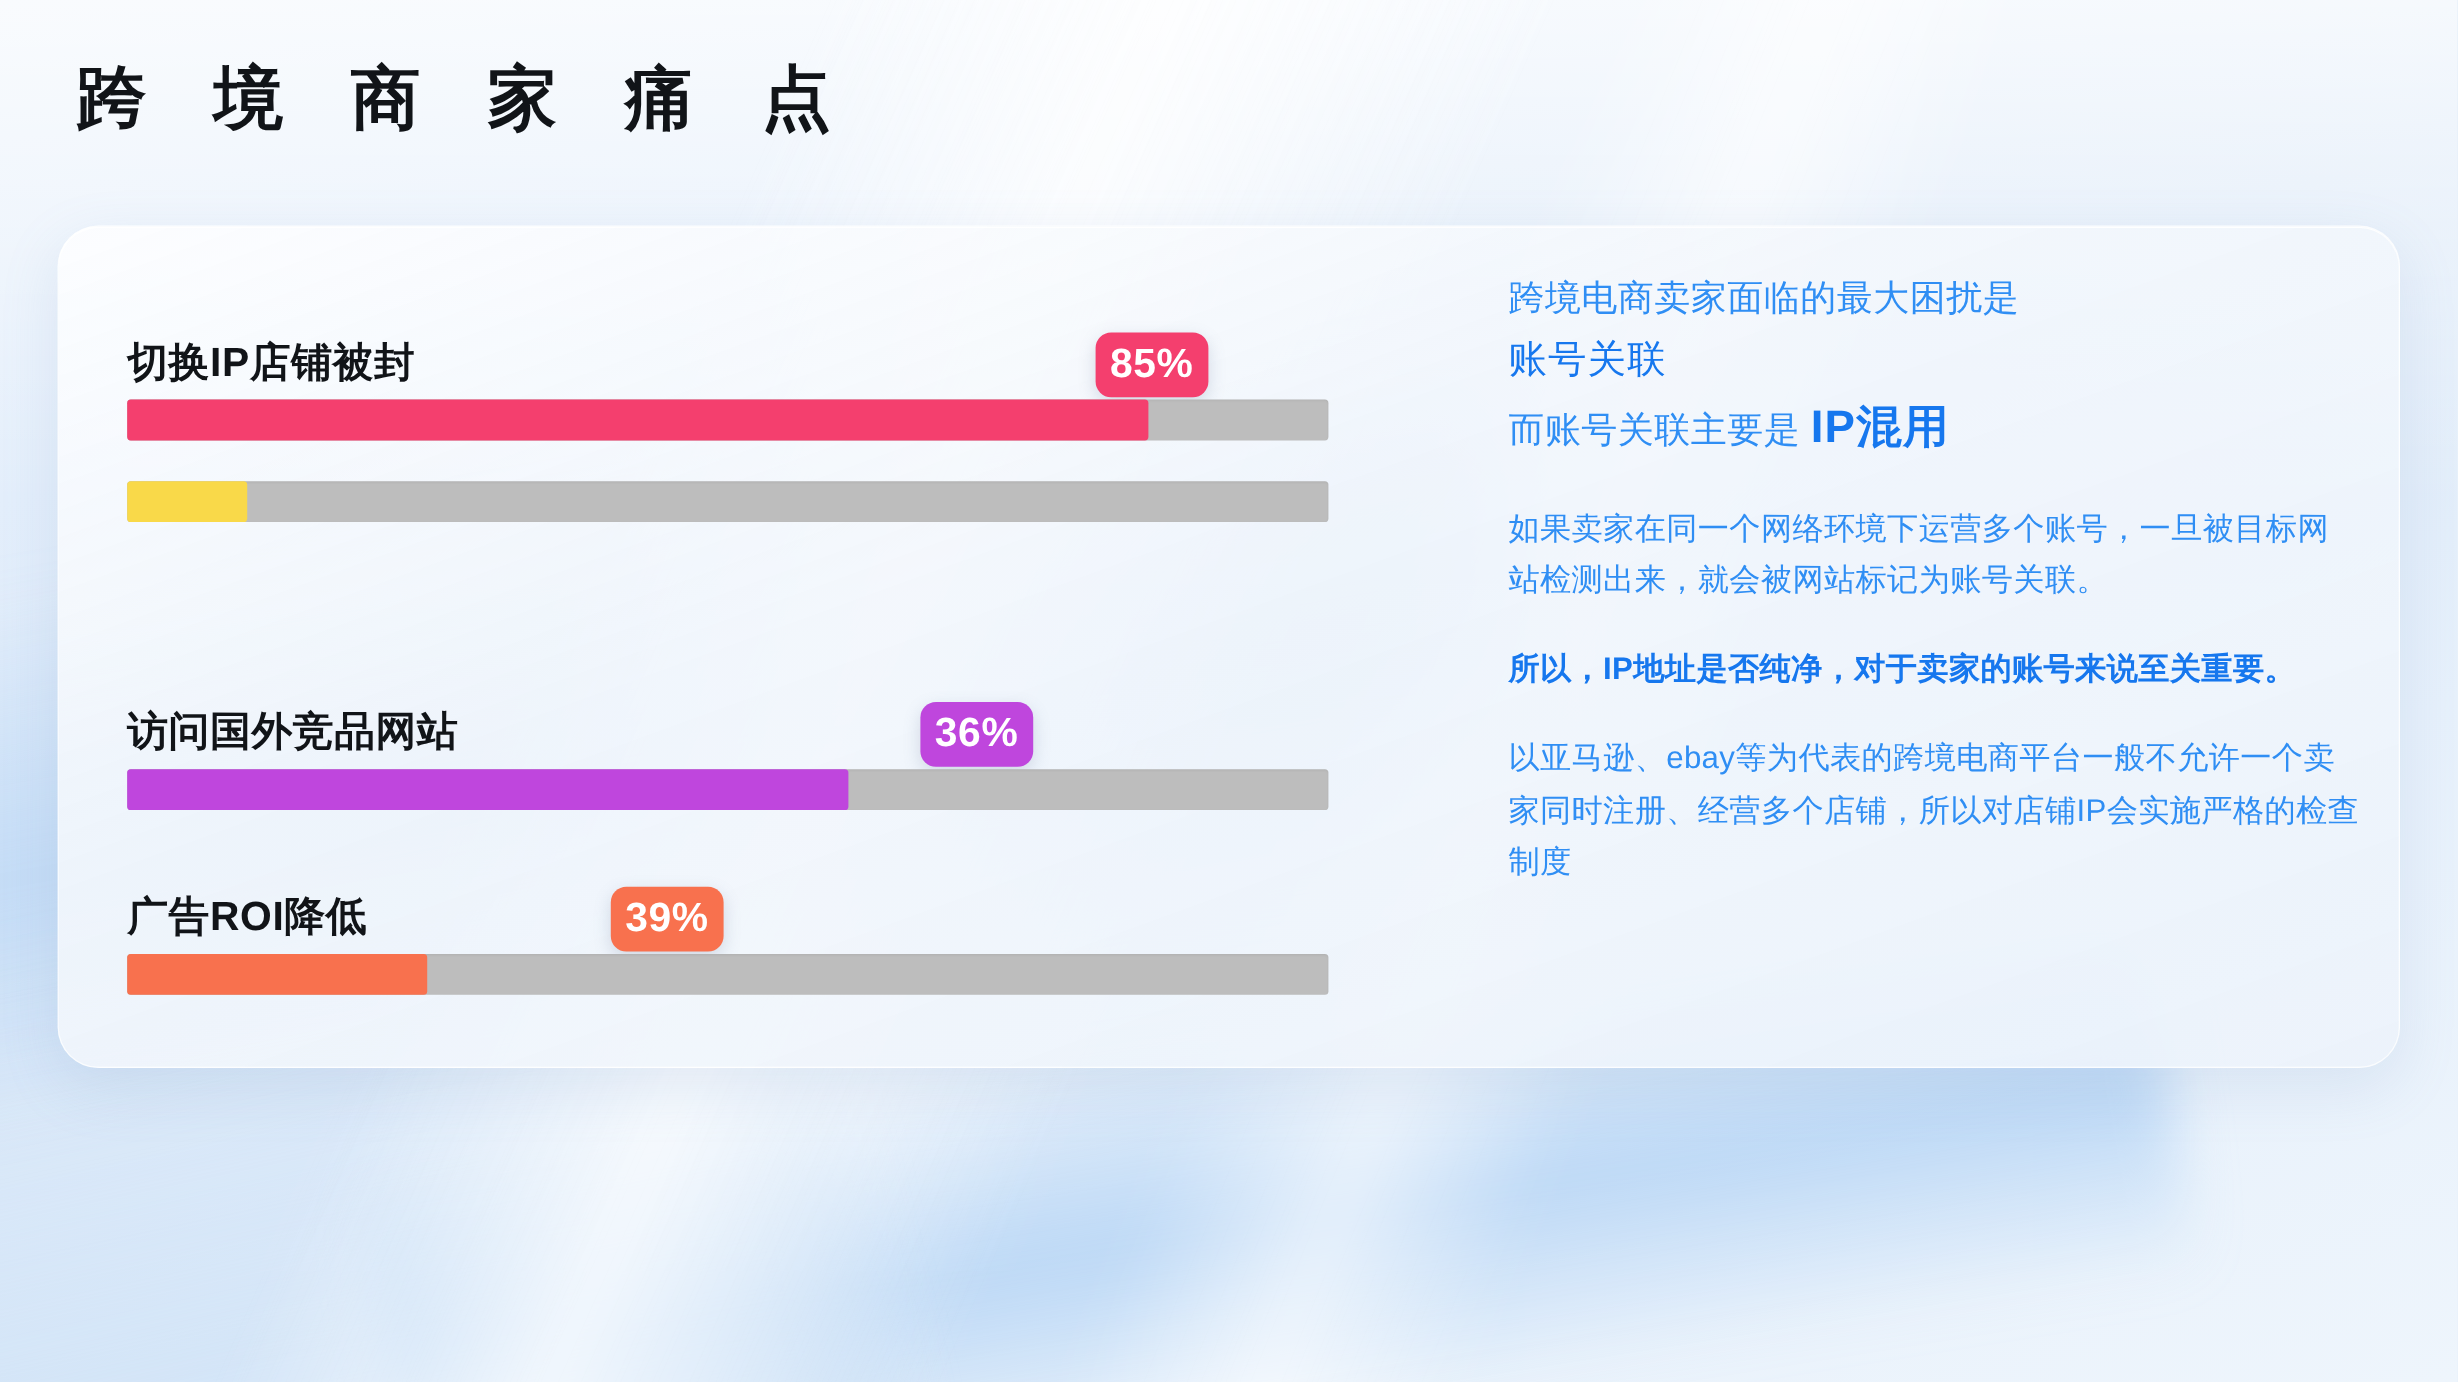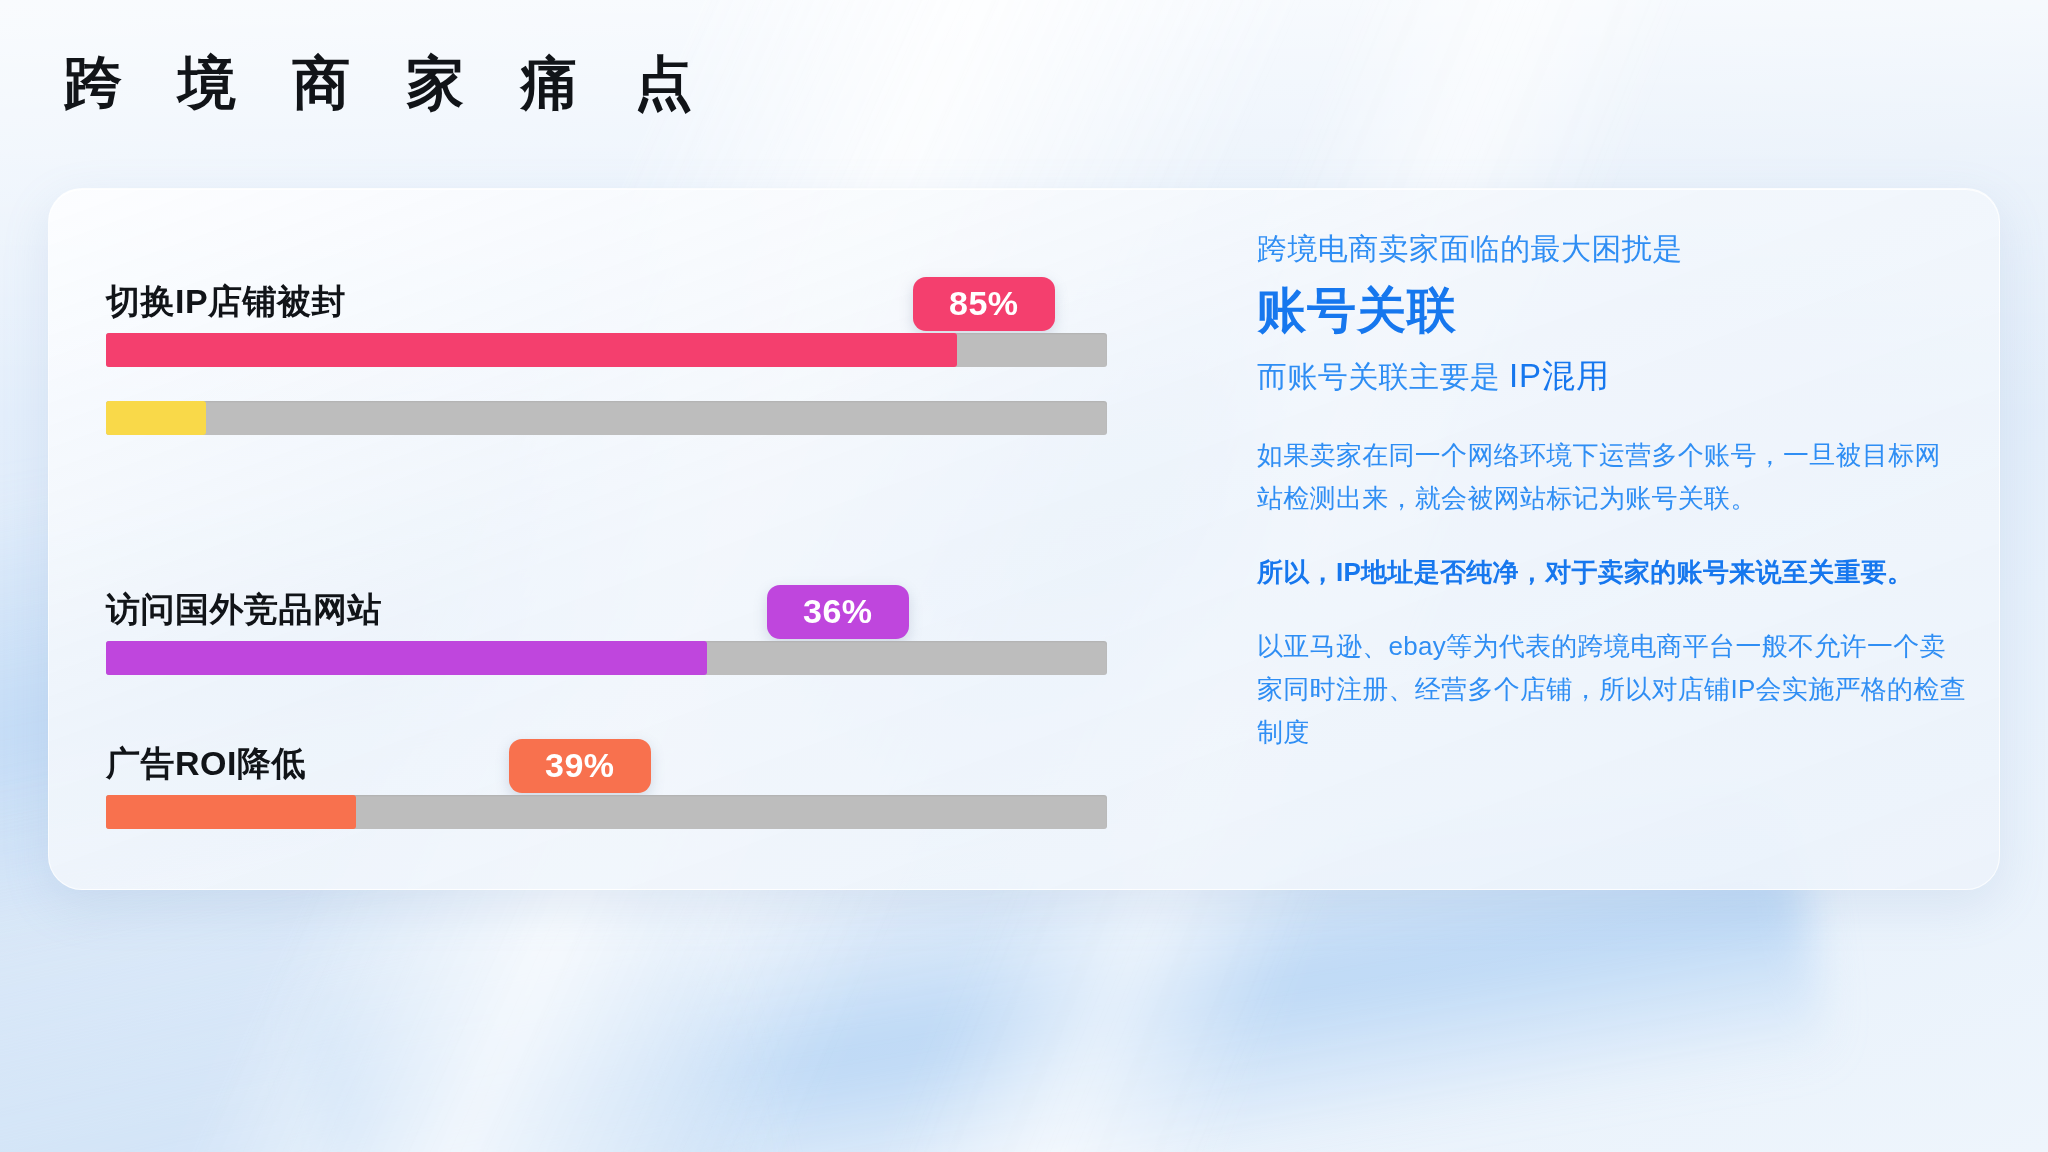--- a/index.html
+++ b/index.html
@@ -79,21 +79,21 @@
   
   .bar-row{position:relative;height:154px;}
   .bar-head{position:relative;height:86px;}
   .bar-label{
     position:absolute;left:57px;bottom:8px;
     font-size:34px;font-weight:bold;color:#111418;
     letter-spacing:.5px;white-space:nowrap;
   }
   .bar-badge{
     position:absolute;bottom:2px;
-    padding:9px 36px 11px;border-radius:13px;
+    padding:9px 12px 11px;border-radius:13px;
     color:#ffffff;font-size:34px;font-weight:bold;
     line-height:1;letter-spacing:.5px;
     box-shadow:0 5px 14px rgba(90,110,140,.22);
   }
   .bar-track{
     position:absolute;left:57px;width:1001px;height:34px;
     border-radius:3px;background:#bdbdbd;
     box-shadow:inset 0 1px 2px rgba(0,0,0,.06);
   }
   .bar-fill{
@@ -101,25 +101,25 @@
     border-radius:3px;
   }
 
   
   .rt-line{
     color:#2f8ef4;font-size:30px;line-height:1.62;
     letter-spacing:.4px;
   }
   .rt-lead{margin:0 0 2px 0;}
   .rt-big{
-    display:block;color:#1677ee;font-size:49px;font-weight:bold;
+    display:block;color:#1677ee;font-size:32px;font-weight:normal;
     line-height:1.34;margin:4px 0 6px 0;letter-spacing:1px;
   }
   .rt-inline-strong{
-    color:#1677ee;font-size:33px;font-weight:normal;letter-spacing:1px;
+    color:#1677ee;font-size:38px;font-weight:bold;letter-spacing:1px;
   }
   .rt-para{
     color:#2f8ef4;font-size:26px;line-height:1.66;
     letter-spacing:.3px;margin:31px 0 0 0;max-width:760px;
   }
   .rt-para.strong{color:#1677ee;font-weight:bold;}
   .rt-row2{margin-top:2px;}
 </style>
 </head>
 <body>

